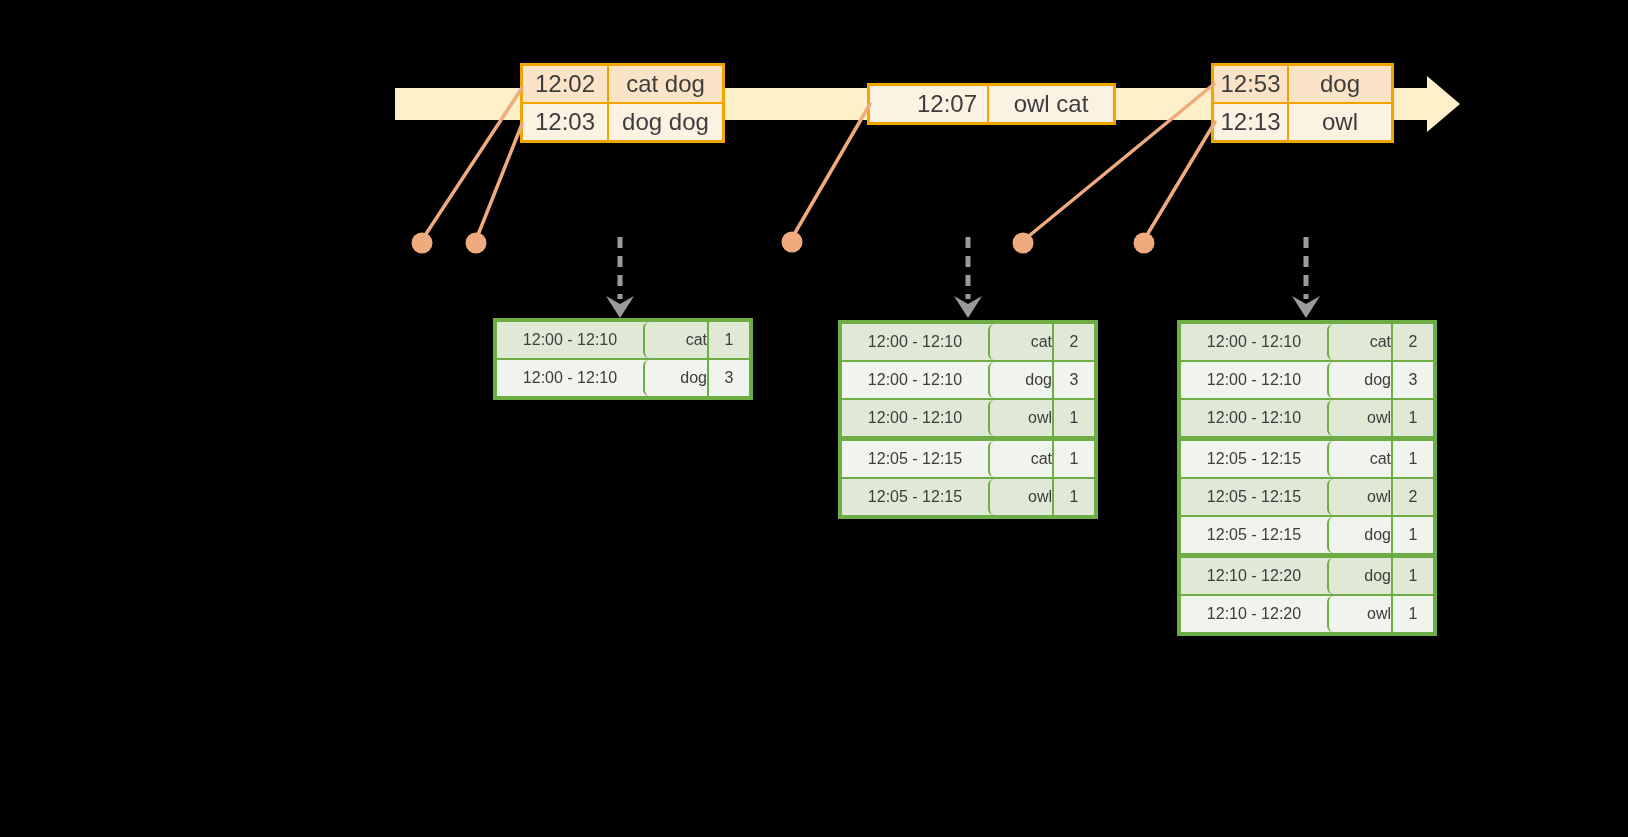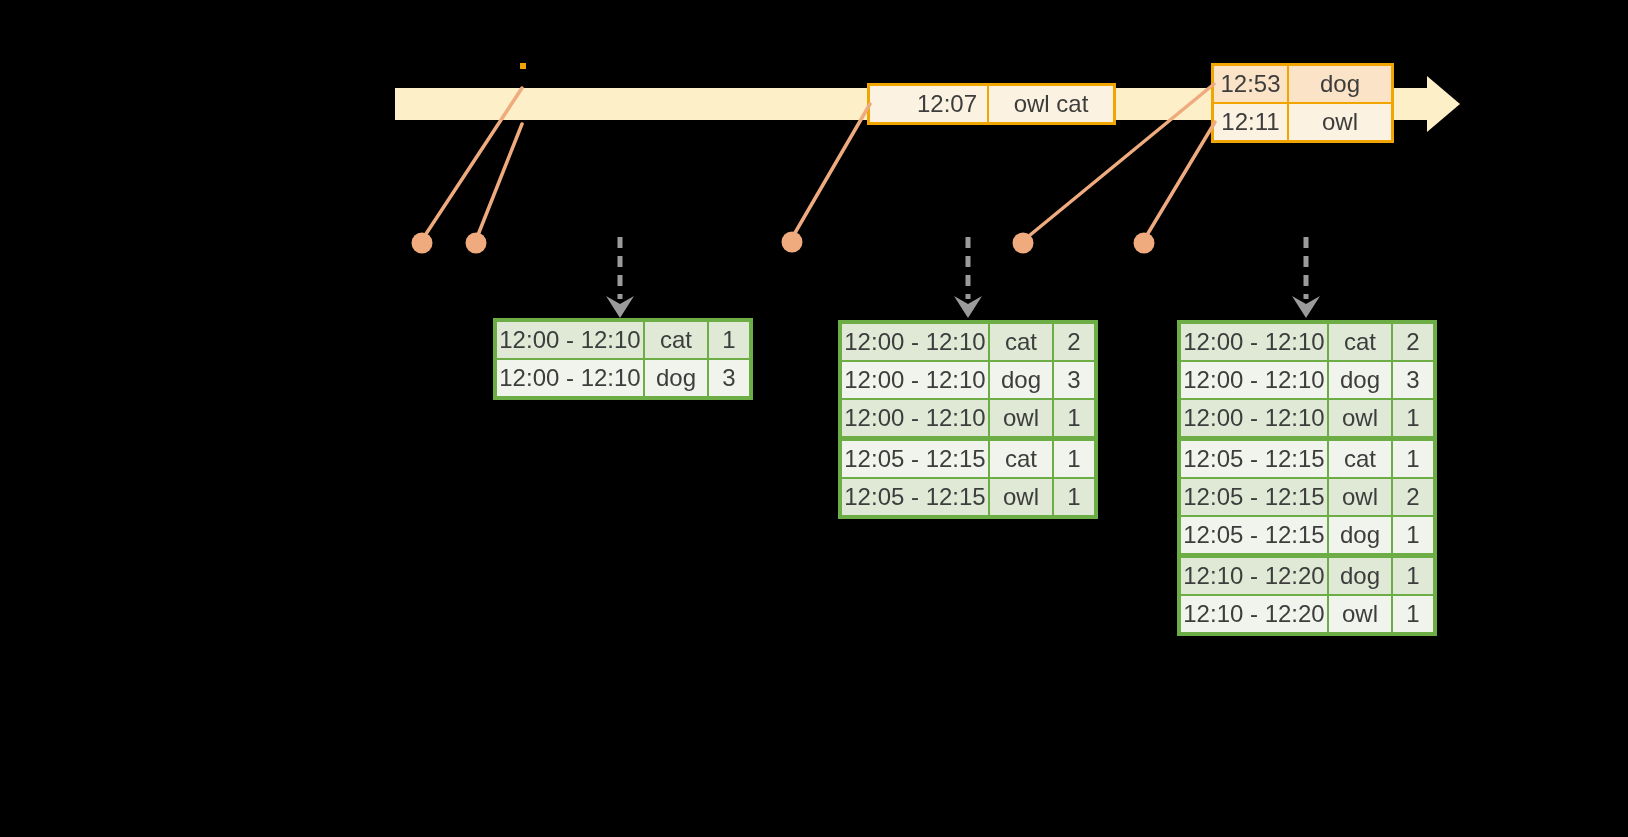--- a/index.html
+++ b/index.html
@@ -41,61 +41,69 @@
   .et2 .ev-time  { width: 80px; margin-left: 37px; }  .et2 .ev-words { width: 124px; }
   .et3 .ev-time  { width: 73px; }  .et3 .ev-words { width: 102px; }
   .peach { background: var(--event-row-peach); }
   .cream { background: var(--event-row-cream); }
 
   
   .result-table {
     position: absolute;
     border: 4px solid var(--result-border);
   }
-  .res-row { display: flex; height: 36px; line-height: 36px; font-size: 24px; }
+  .res-row { display: flex; height: 36px; line-height: 36px; font-size: 16px; }
   .res-row + .res-row { border-top: 2px solid var(--result-border); }
   .res-row.sep { border-top: 5px solid var(--result-border); }
   .res-window { width: 146px; text-align: center; }
-  .res-word   { width: 62px;  text-align: center; border-left: 2px solid var(--result-border); }
+  .res-word   { width: 62px;  text-align: right; border-left: 2px solid var(--result-border); border-radius: 6px; }
   .res-count  { width: 40px;  text-align: center; border-left: 2px solid var(--result-border); }
   .rdark  { background: var(--result-row-dark); }
   .rlight { background: var(--result-row-light); }
 
   
   .overlay { position: absolute; left: 0; top: 0; pointer-events: none; }
   .connector { stroke: var(--connector); stroke-width: 3.5; stroke-linecap: round; }
   .dot { fill: var(--connector); }
   .dash-line { stroke: var(--arrow-gray); stroke-width: 5; stroke-dasharray: 11 8; }
   .chevron { fill: var(--arrow-gray); }
 </style>
 </head>
 <body>
 
 <div class="canvas">
 
   <div class="band"></div>
   <div class="band-head"></div>
 
   <div class="event-table et1" style="left:520px; top:63px;">
+    <div class="ev-row peach">
+      <div class="ev-time">12:02</div>
+      <div class="ev-words">cat dog</div>
+    </div>
+    <div class="ev-row cream">
+      <div class="ev-time">12:03</div>
+      <div class="ev-words">dog dog</div>
+    </div>
   </div>
 
   <div class="event-table et2" style="left:867px; top:83px;">
     <div class="ev-row cream">
       <div class="ev-time">12:07</div>
       <div class="ev-words">owl cat</div>
     </div>
   </div>
 
   <div class="event-table et3" style="left:1211px; top:63px;">
     <div class="ev-row peach">
       <div class="ev-time">12:53</div>
       <div class="ev-words">dog</div>
     </div>
     <div class="ev-row cream">
-      <div class="ev-time">12:11</div>
+      <div class="ev-time">12:13</div>
       <div class="ev-words">owl</div>
     </div>
   </div>
 
   <div class="result-table" style="left:493px; top:318px;">
     <div class="res-row rdark">
       <div class="res-window">12:00 - 12:10</div>
       <div class="res-word">cat</div>
       <div class="res-count">1</div>
     </div>

